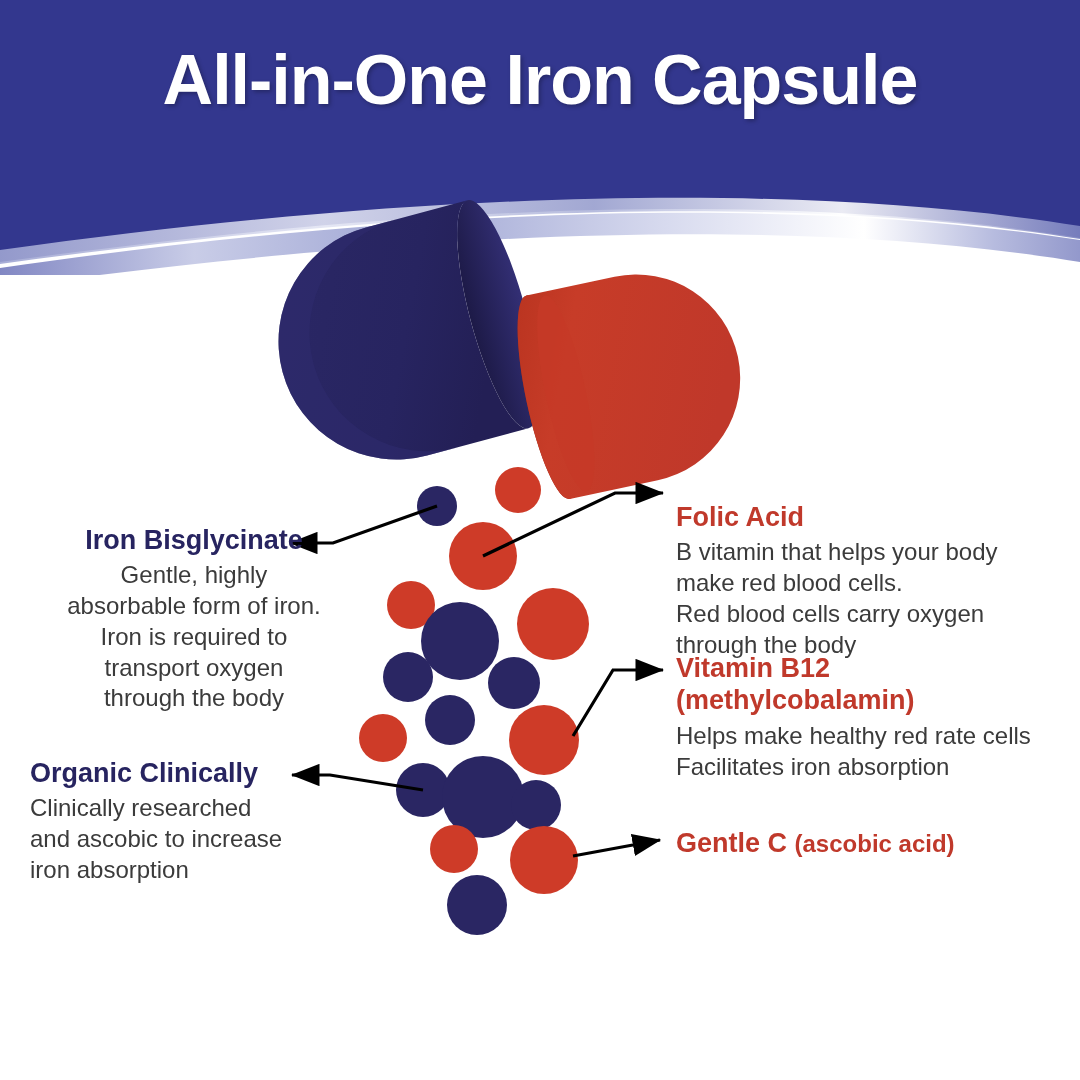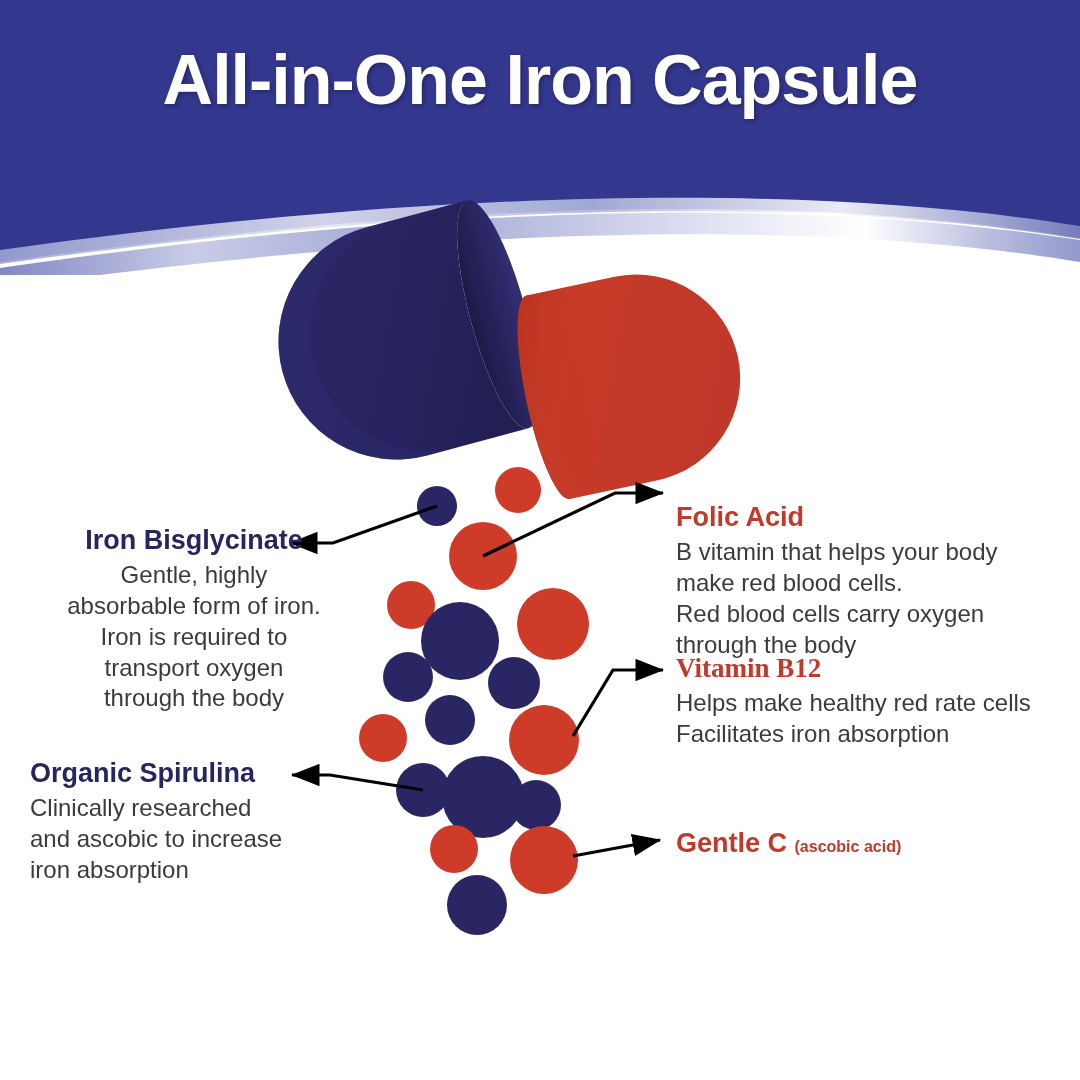--- a/index.html
+++ b/index.html
@@ -55,22 +55,22 @@
   .callout .c-head {
     font-family: "Liberation Sans", sans-serif;
     font-weight: bold;
     font-size: 27px;
     line-height: 1.2;
     margin: 0 0 4px 0;
     white-space: nowrap;
   }
   .callout .c-head.navy { color: #272460; }
   .callout .c-head.red  { color: #C0392B; }
-  .callout .c-head.stack { white-space: normal; font-family: Liberation Serif, serif; }
-  .c-head .small-part { font-size: 16px; }
+  .callout .c-head.stack { white-space: normal; }
+  .c-head .small-part { font-size: 24px; }
 
   .callout .c-body {
     font-family: "Liberation Sans", sans-serif;
     font-size: 24px;
     line-height: 1.28;
     color: #3b3b3b;
     margin: 0;
     white-space: pre-line;
   }
 
@@ -196,37 +196,38 @@
   <div class="callout" id="callout-iron">
     <div class="c-head navy">Iron Bisglycinate</div>
     <div class="c-body">Gentle, highly
 absorbable form of iron.
 Iron is required to
 transport oxygen
 through the body</div>
   </div>
 
   <div class="callout" id="callout-spirulina">
-    <div class="c-head navy">Organic Spirulina</div>
+    <div class="c-head navy">Organic Clinically</div>
     <div class="c-body">Clinically researched
 and ascobic to increase
 iron absorption</div>
   </div>
 
   <div class="callout" id="callout-folic">
     <div class="c-head red">Folic Acid</div>
     <div class="c-body">B vitamin that helps your body
 make red blood cells.
 Red blood cells carry oxygen
 through the body</div>
   </div>
 
   <div class="callout" id="callout-b12">
     <div class="c-head red stack">
       <span>Vitamin B12</span><br>
+      <span>(methylcobalamin)</span>
     </div>
     <div class="c-body">Helps make healthy red rate cells
 Facilitates iron absorption</div>
   </div>
 
   <div class="callout" id="callout-vitc">
     <div class="c-head red">
       <span>Gentle C </span><span class="small-part">(ascobic acid)</span>
     </div>
   </div>

